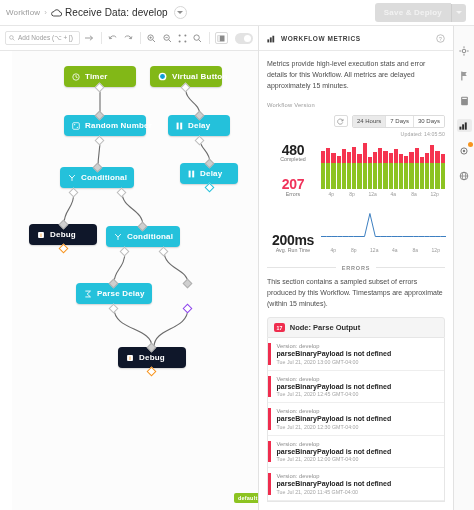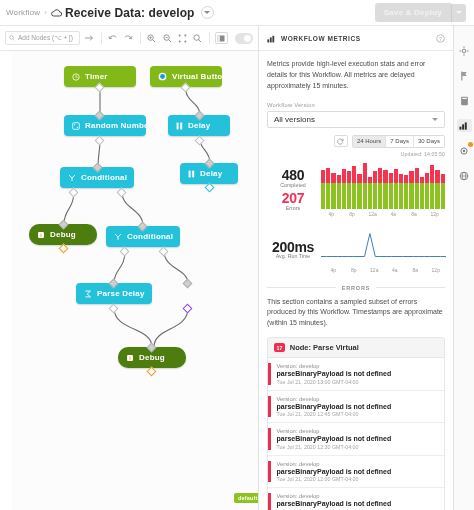--- a/index.html
+++ b/index.html
@@ -14,21 +14,21 @@
   
   .topbar {
     position: absolute; left: 0; top: 0; width: 474px; height: 26px;
     background: #fff; border-bottom: 1px solid #e6e6e6;
     display: flex; align-items: center; padding: 0 6px;
   }
   .crumb-root { font-size: 8px; color: #9a9a9a; letter-spacing: .2px; }
   .crumb-sep { font-size: 8px; color: #bdbdbd; margin: 0 4px; }
   .cloud-icon { display: inline-block; width: 11px; height: 8px; position: relative; margin-right: 3px; }
   .cloud-icon svg { display:block; }
-  .crumb-cur { font-size: 12px; color: #2b2b2b; font-weight: bold; letter-spacing: .1px; }
+  .crumb-cur { font-size: 10px; color: #2b2b2b; font-weight: normal; letter-spacing: .1px; }
   .crumb-caret {
     width: 13px; height: 13px; border: 1px solid #d6d6d6; border-radius: 50%;
     margin-left: 6px; display: flex; align-items: center; justify-content: center;
     background: #fff;
   }
   .caret-tri { width:0;height:0;border-left:3px solid transparent;border-right:3px solid transparent;border-top:3px solid #8d8d8d; }
   .topbar-spacer { flex: 1; }
   .deploy-wrap { display: flex; align-items: center; margin-right: 2px; }
   .deploy-btn {
     background: #dcdcdc; color: #f2f2f2; font-size: 8px; font-weight: bold;
@@ -76,21 +76,21 @@
   .node {
     position: absolute; border-radius: 4px; height: 21px;
     display: flex; align-items: center; padding: 0 8px;
     color: #fff; font-size: 8px; font-weight: bold; letter-spacing: .2px;
     box-shadow: 0 1px 1.5px rgba(0,0,0,.16);
     white-space: nowrap; z-index: 3;
   }
   .node .nicon { margin-right: 5px; display: flex; align-items: center; }
   .n-green  { background: #82b817; }
   .n-cyan   { background: #24c1db; }
-  .n-orange { background: #4d7c0f; border-radius: 10px; }
+  .n-orange { background: #0f172a; }
   .n-purple { background: #8e44ec; }
 
   .port {
     position: absolute; width: 7px; height: 7px; background: #fff;
     border: 1.2px solid #bdbdbd; transform: rotate(45deg); z-index: 4;
   }
   .port.filled { background: #cfcfcf; border-color: #b0b0b0; }
   .port.orange { border-color: #f7941e; }
   .port.purple { border-color: #8e44ec; }
   .port.cyanp  { border-color: #24c1db; }
@@ -127,21 +127,21 @@
     width: 14px; height: 12px; border: 1px solid #dcdcdc; border-radius: 2px; background:#fff;
     display:flex; align-items:center; justify-content:center;
   }
   .seg { display: flex; border: 1px solid #dcdcdc; border-radius: 2px; overflow: hidden; }
   .seg div { font-size: 6px; color: #4a4a4a; padding: 2.5px 4px; background: #fff; border-right: 1px solid #e2e2e2; }
   .seg div:last-child { border-right: none; }
   .seg div.active { background: #eaeaea; }
   .updated { font-size: 5.2px; color: #a3a3a3; text-align: right; margin-top: 3px; letter-spacing:.1px; }
 
   
-  .chart-row { display: flex; align-items: center; margin-top: 6px; }
+  .chart-row { display: flex; align-items: flex-end; margin-top: 6px; }
   .chart-stat { width: 52px; text-align: center; flex: none; }
   .big-num { font-size: 14px; font-weight: bold; color: #222; line-height: 1.05; letter-spacing: -.3px; }
   .big-num.err { color: #f0325a; }
   .stat-cap { font-size: 5.3px; color: #7a7a7a; margin-top: -1px; }
   .bars { flex: 1; height: 46px; display: flex; align-items: flex-end; gap: 1px; padding-left: 2px; }
   .bar { flex: 1; display: flex; flex-direction: column; justify-content: flex-end; height: 100%; }
   .bar .e { background: #f5344f; width: 100%; }
   .bar .c { background: #8cc321; width: 100%; }
   .axis { display: flex; font-size: 5px; color: #9b9b9b; padding-left: 2px; margin-top: 2px; }
   .axis span { flex: 1; text-align: center; }
@@ -432,45 +432,41 @@
             <circle cx="5" cy="5" r="4.2" fill="none" stroke="#a8a8a8" stroke-width="0.8"></circle>
             <text x="5" y="7.3" font-size="5.6" text-anchor="middle" fill="#a8a8a8" font-family="sans-serif">?</text>
           </svg>
       </span>
     </div>
 
     <div class="panel-body">
       <div class="desc">Metrics provide high-level execution stats and error details for this Workflow. All metrics are delayed approximately 15 minutes.</div>
 
       <div class="fld-label">Workflow Version</div>
-      <div class="select">
-        <span>All versions</span>
-        <i class="caret-tri"></i>
-      </div>
 
       <div class="range-row">
         <div class="refresh-btn">
           <svg width="7" height="7" viewBox="0 0 8 8">
               <path d="M6.6 3.2A3 3 0 1 0 6.6 5" fill="none" stroke="#8a8a8a" stroke-width="0.8"></path>
               <polyline points="6.9,1.1 6.9,3.3 4.8,3.3" fill="none" stroke="#8a8a8a" stroke-width="0.8"></polyline>
             </svg>
         </div>
         <div class="seg">
           <div class="active">24 Hours</div>
           <div>7 Days</div>
           <div>30 Days</div>
         </div>
       </div>
       <div class="updated">Updated: 14:05:50</div>
 
       <div class="chart-row">
         <div class="chart-stat">
           <div class="big-num">480</div>
           <div class="stat-cap">Completed</div>
-          <div class="big-num err" style="margin-top:3px">207</div>
+          <div class="big-num err" style="margin-top:15px">207</div>
           <div class="stat-cap">Errors</div>
         </div>
         <div style="flex:1">
           <div class="bars" id="bars">
               <div class="bar">
                 <div class="e" style="height: 27.7778%; background: rgb(245, 52, 79);"></div>
                 <div class="c" style="height: 55.5556%; background: rgb(140, 195, 33);"></div>
               </div>
               <div class="bar">
                 <div class="e" style="height: 33.3333%; background: rgb(245, 52, 79);"></div>
@@ -598,21 +594,21 @@
 
       <div class="errhdr">
         <i class="ln"></i>
         <span class="tx">ERRORS</span>
         <i class="ln"></i>
       </div>
       <div class="desc" style="margin-top:6px">This section contains a sampled subset of errors produced by this Workflow. Timestamps are approximate (within 15 minutes).</div>
 
       <div class="err-node-card">
         <span class="err-badge">17</span>
-        <span class="err-node-title">Node: Parse Virtual</span>
+        <span class="err-node-title">Node: Parse Output</span>
       </div>
       <div class="err-list" id="err-list">
           <div class="err-item">
             <i class="err-bar"></i>
             <div>
               <div class="err-ver">Version: develop</div>
               <div class="err-msg">parseBinaryPayload is not defined</div>
               <div class="err-ts">Tue Jul 21, 2020 13:00 GMT-04:00</div>
             </div>
           </div>

